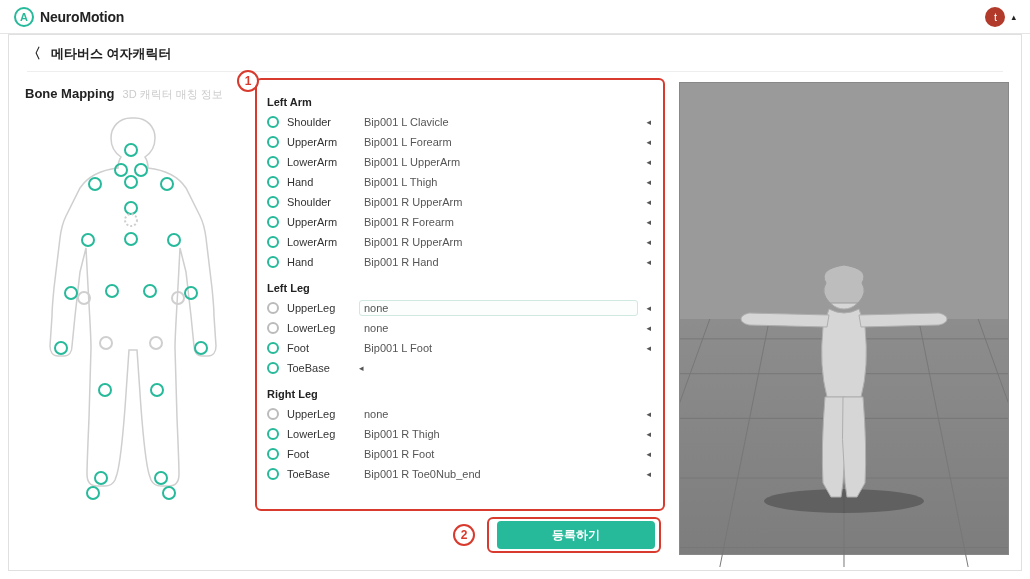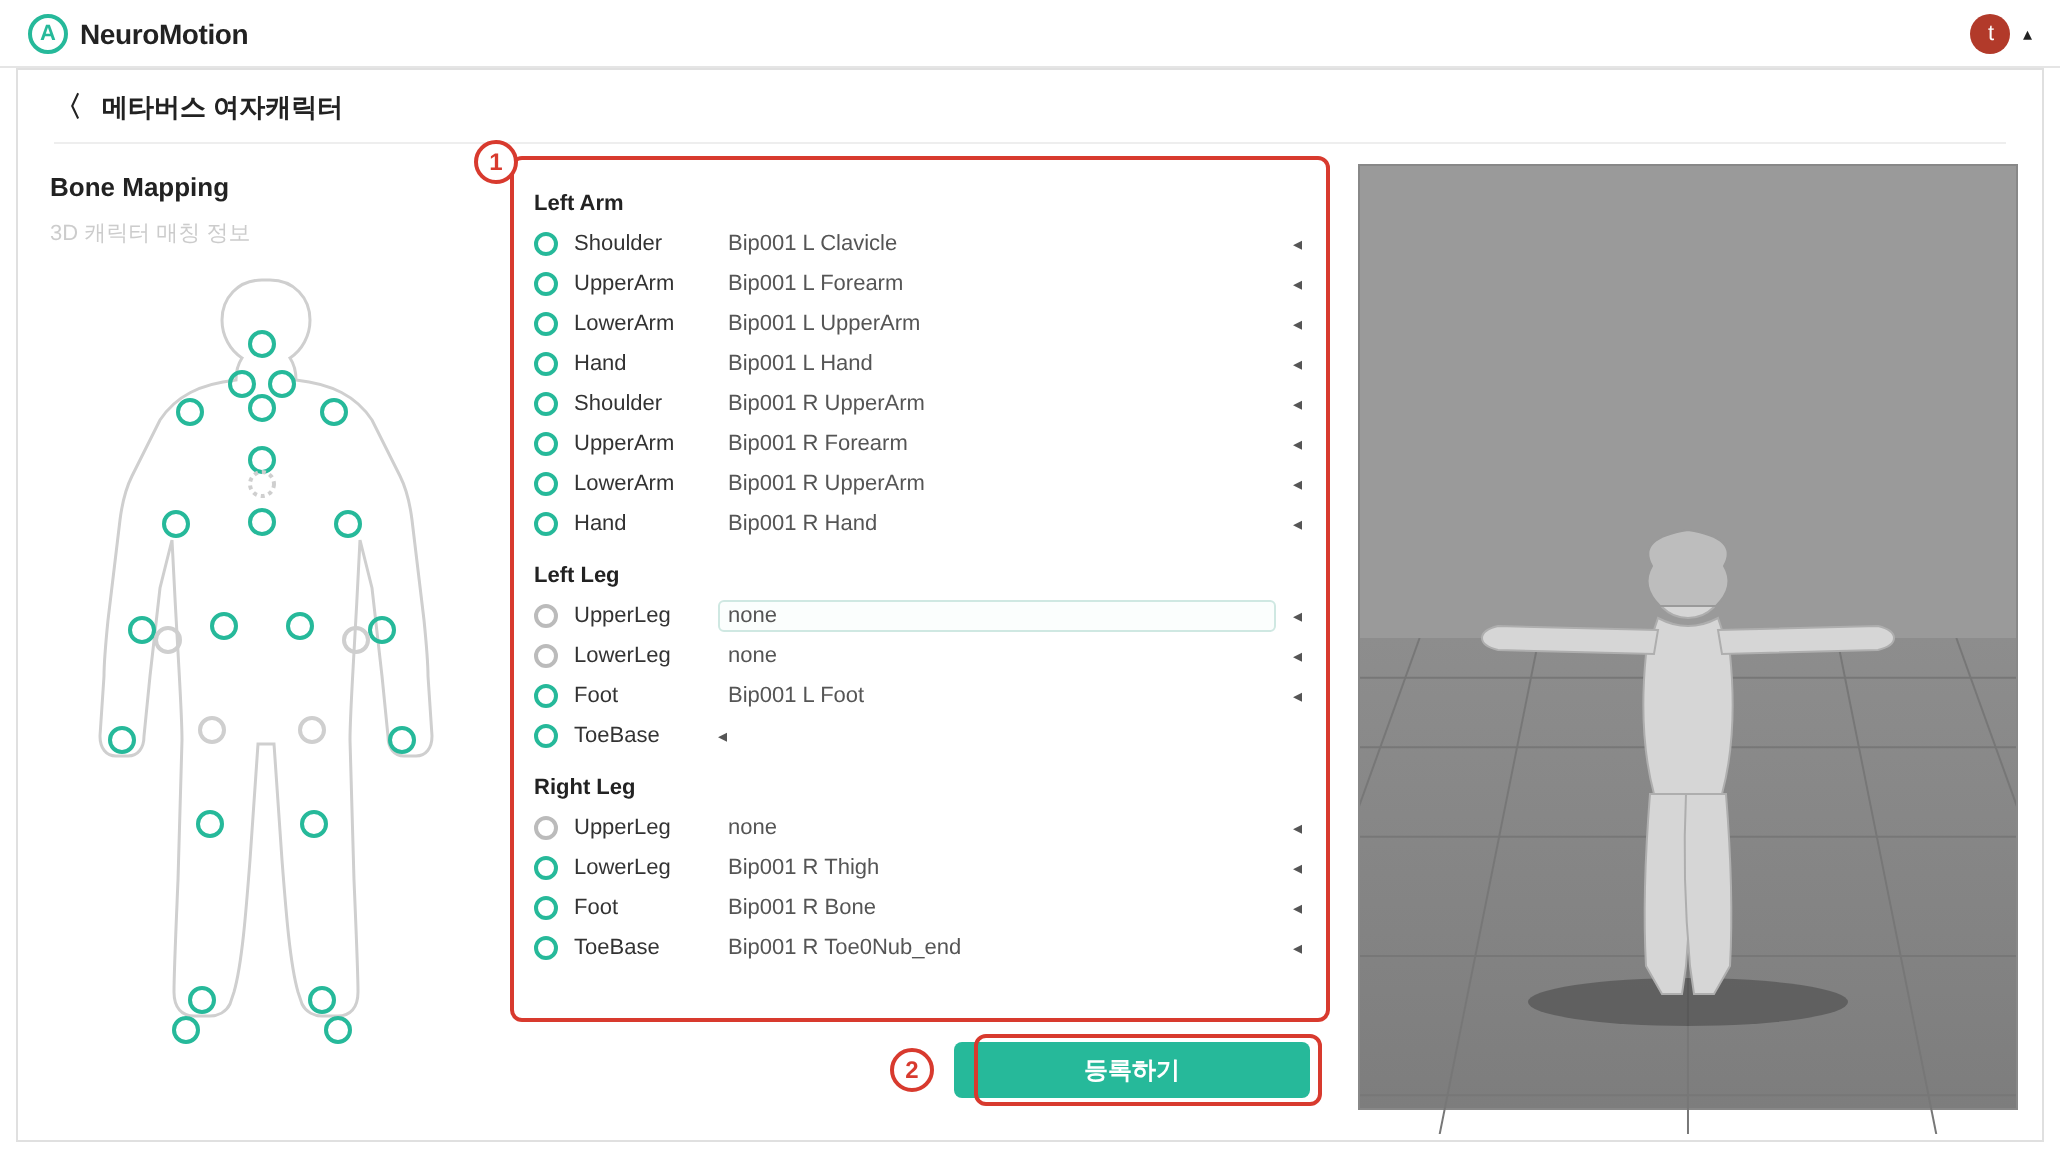--- a/index.html
+++ b/index.html
@@ -9,41 +9,41 @@
   .brand-logo { width: 20px; height: 20px; border: 2px solid #26b99a; border-radius: 50%; display: flex; align-items: center; justify-content: center; color: #26b99a; font-weight: bold; font-size: 11px; }
   .brand-name { font-weight: 600; font-size: 14px; letter-spacing: -0.2px; }
   .user-chip { display: flex; align-items: center; gap: 6px; }
   .avatar { width: 20px; height: 20px; border-radius: 50%; background: #b23a2a; color: #fff; font-size: 11px; display: flex; align-items: center; justify-content: center; }
   .caret { font-size: 9px; }
   .content { position: absolute; top: 34px; left: 8px; right: 8px; bottom: 8px; border: 1px solid #e0e0e0; }
   .crumb { display: flex; align-items: center; gap: 10px; padding: 10px 18px 8px 18px; font-weight: 700; font-size: 13px; }
   .crumb-sep { margin: 0 18px 10px 18px; border-bottom: 1px solid #eee; }
   .main { display: flex; padding: 0 12px 12px 12px; gap: 14px; height: calc(100% - 50px); }
   .left { width: 220px; }
-  .section-title { display: flex; align-items: baseline; gap: 8px; font-size: 13px; font-weight: 700; margin: 4px 0 6px 4px; flex-direction: column; }
+  .section-title { display: flex; align-items: baseline; gap: 8px; font-size: 13px; font-weight: 700; margin: 4px 0 6px 4px; }
   .section-sub { font-size: 11px; color: #ccc; font-weight: 400; }
   .body-figure { width: 100%; height: 420px; }
   .center { flex: 1; position: relative; display: flex; flex-direction: column; }
   .callout-1 { position: absolute; top: -12px; left: -18px; width: 22px; height: 22px; border: 2px solid #d83a2e; border-radius: 50%; color: #d83a2e; font-weight: 700; display: flex; align-items: center; justify-content: center; background: #fff; z-index: 3; font-size: 12px;}
   .annot-box-1 { position: absolute; top: -4px; left: 0; right: 0; bottom: 44px; border: 2px solid #d83a2e; border-radius: 6px; pointer-events: none; z-index: 2; }
   .mapping-scroll { position: absolute; top: 2px; left: 6px; right: 6px; bottom: 50px; overflow-y: auto; padding: 2px 4px 2px 2px; }
   .mapping-scroll::-webkit-scrollbar { width: 10px; }
   .mapping-scroll::-webkit-scrollbar-thumb { background: #bdbdbd; border-radius: 5px; }
   .group-title { font-size: 11px; font-weight: 700; margin: 10px 0 4px 4px; }
   .row { display: flex; align-items: center; height: 20px; gap: 8px; }
   .radio { width: 12px; height: 12px; border-radius: 50%; border: 2px solid #26b99a; flex: none; margin-left: 4px; }
   .radio.grey { border-color: #bbb; }
   .bone-label { width: 64px; font-size: 11px; color: #333; }
   .bone-value { flex: 1; font-size: 11px; color: #555; border: 1px solid transparent; padding: 1px 4px; border-radius: 3px; position: relative; }
   .bone-value.sel { border-color: #cfe8e2; background: #fbfefd; }
   .row-caret { font-size: 9px; color: #555; margin-right: 4px; }
   .register-wrap { position: absolute; left: 0; right: 0; bottom: 0; height: 40px; display: flex; align-items: center; justify-content: flex-end; gap: 10px; padding-right: 10px; }
   .callout-2 { width: 22px; height: 22px; border: 2px solid #d83a2e; border-radius: 50%; color: #d83a2e; font-weight: 700; display: flex; align-items: center; justify-content: center; font-size: 12px; }
   .annot-box-2 { position: absolute; right: 4px; bottom: 2px; width: 174px; height: 36px; border: 2px solid #d83a2e; border-radius: 6px; pointer-events: none; }
-  .btn-register { width: 178px; height: 28px; background: #26b99a; color: #fff; border: none; border-radius: 4px; font-size: 12px; font-weight: 600; cursor: pointer; }
+  .btn-register { width: 158px; height: 28px; background: #26b99a; color: #fff; border: none; border-radius: 4px; font-size: 12px; font-weight: 600; cursor: pointer; margin-left: 12px; }
   .right { width: 330px; background: #9a9a9a; border: 1px solid #888; position: relative; }
   .viewport-floor { position: absolute; left:0; right:0; top:50%; bottom:0; background: linear-gradient(#8d8d8d, #7d7d7d); }
   .grid-lines { position:absolute; left:0; right:0; top:50%; bottom:0; }
   .character { position:absolute; left:50%; transform:translateX(-50%); top:180px; width:230px; }
 </style>
 </head>
 <body>
 
 <div class="topbar">
   <div class="brand">
@@ -134,21 +134,21 @@
           </div>
           <div class="row">
             <span class="radio "></span>
             <span class="bone-label">LowerArm</span>
             <span class="bone-value ">Bip001 L UpperArm</span>
             <span class="row-caret">◂</span>
           </div>
           <div class="row">
             <span class="radio "></span>
             <span class="bone-label">Hand</span>
-            <span class="bone-value ">Bip001 L Hand</span>
+            <span class="bone-value ">Bip001 L Thigh</span>
             <span class="row-caret">◂</span>
           </div>
           <div class="row">
             <span class="radio "></span>
             <span class="bone-label">Shoulder</span>
             <span class="bone-value ">Bip001 R UpperArm</span>
             <span class="row-caret">◂</span>
           </div>
           <div class="row">
             <span class="radio "></span>
@@ -201,21 +201,21 @@
           </div>
           <div class="row">
             <span class="radio "></span>
             <span class="bone-label">LowerLeg</span>
             <span class="bone-value ">Bip001 R Thigh</span>
             <span class="row-caret">◂</span>
           </div>
           <div class="row">
             <span class="radio "></span>
             <span class="bone-label">Foot</span>
-            <span class="bone-value ">Bip001 R Bone</span>
+            <span class="bone-value ">Bip001 R Foot</span>
             <span class="row-caret">◂</span>
           </div>
           <div class="row">
             <span class="radio "></span>
             <span class="bone-label">ToeBase</span>
             <span class="bone-value ">Bip001 R Toe0Nub_end</span>
             <span class="row-caret">◂</span>
           </div>
         </div>
 

